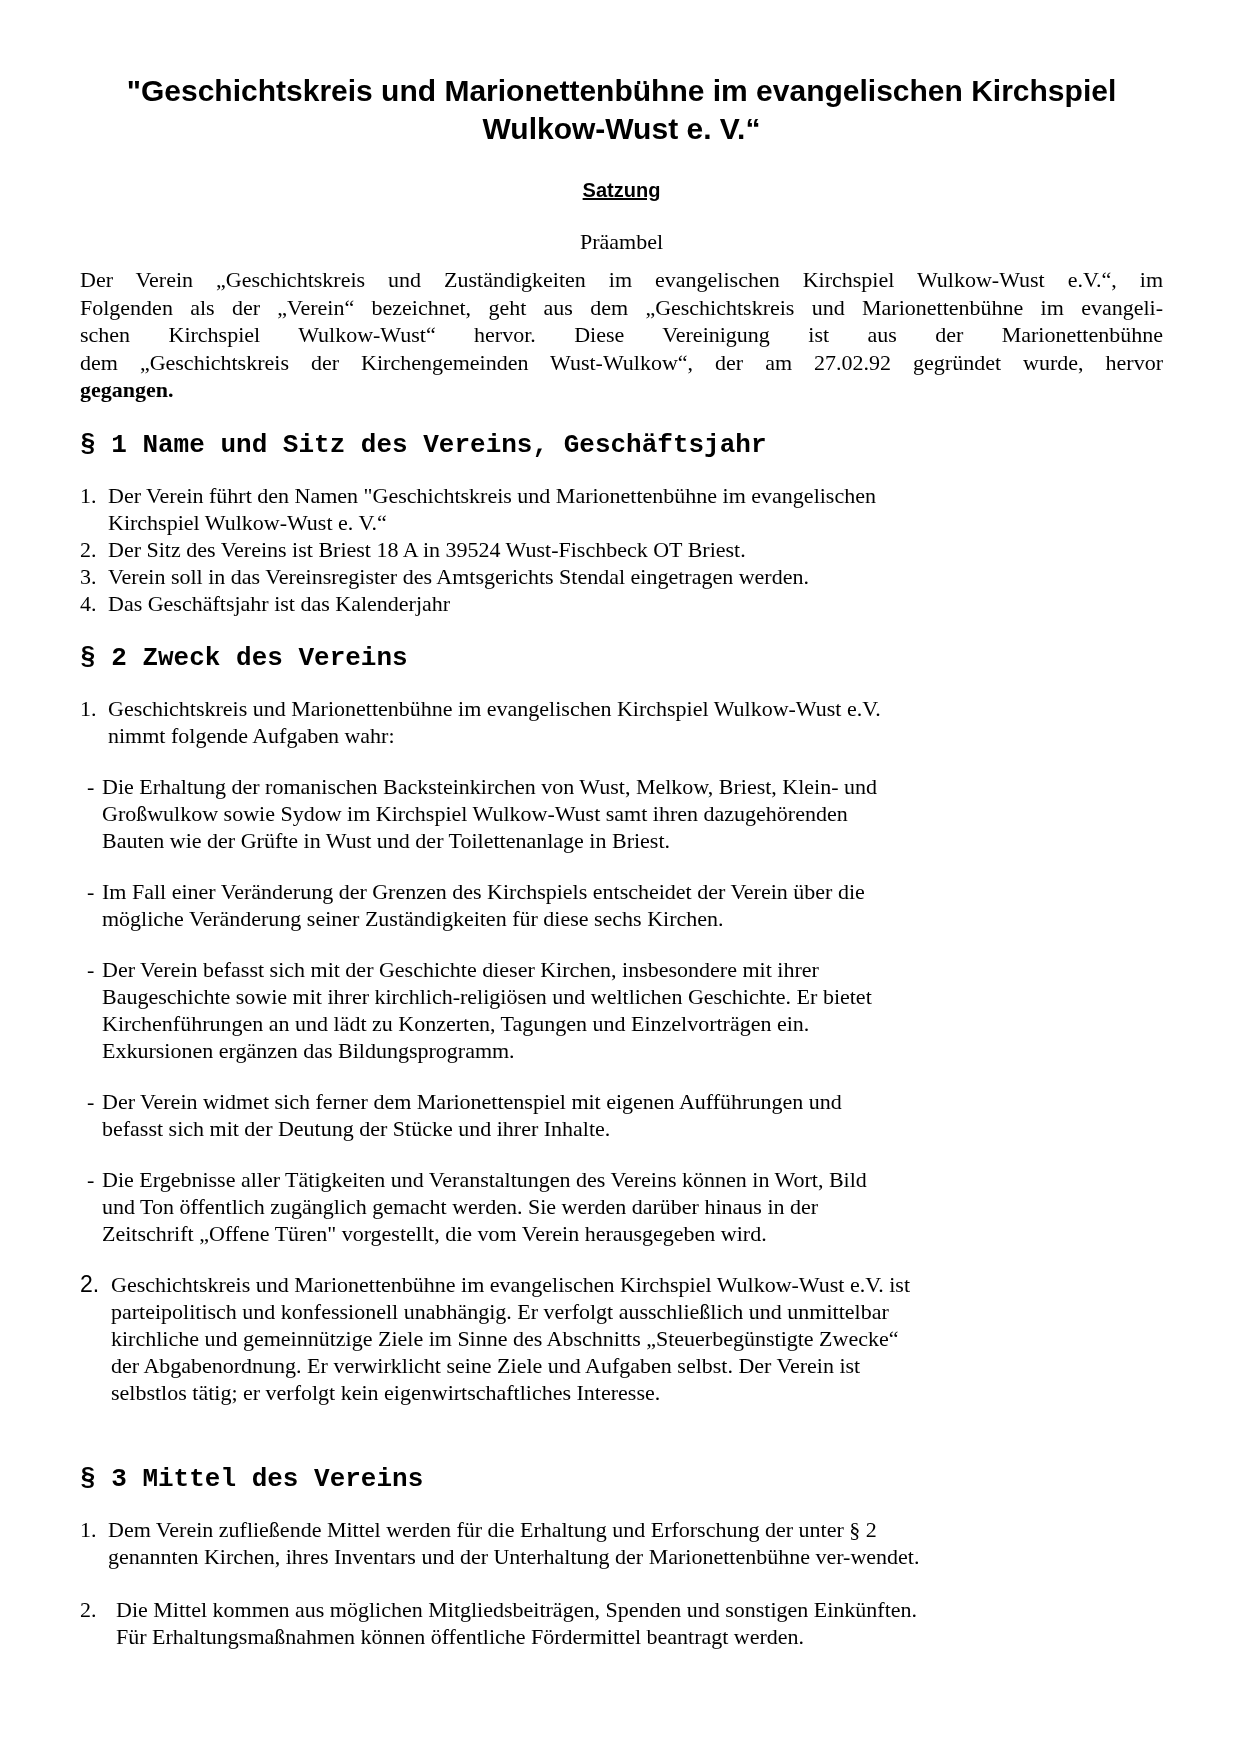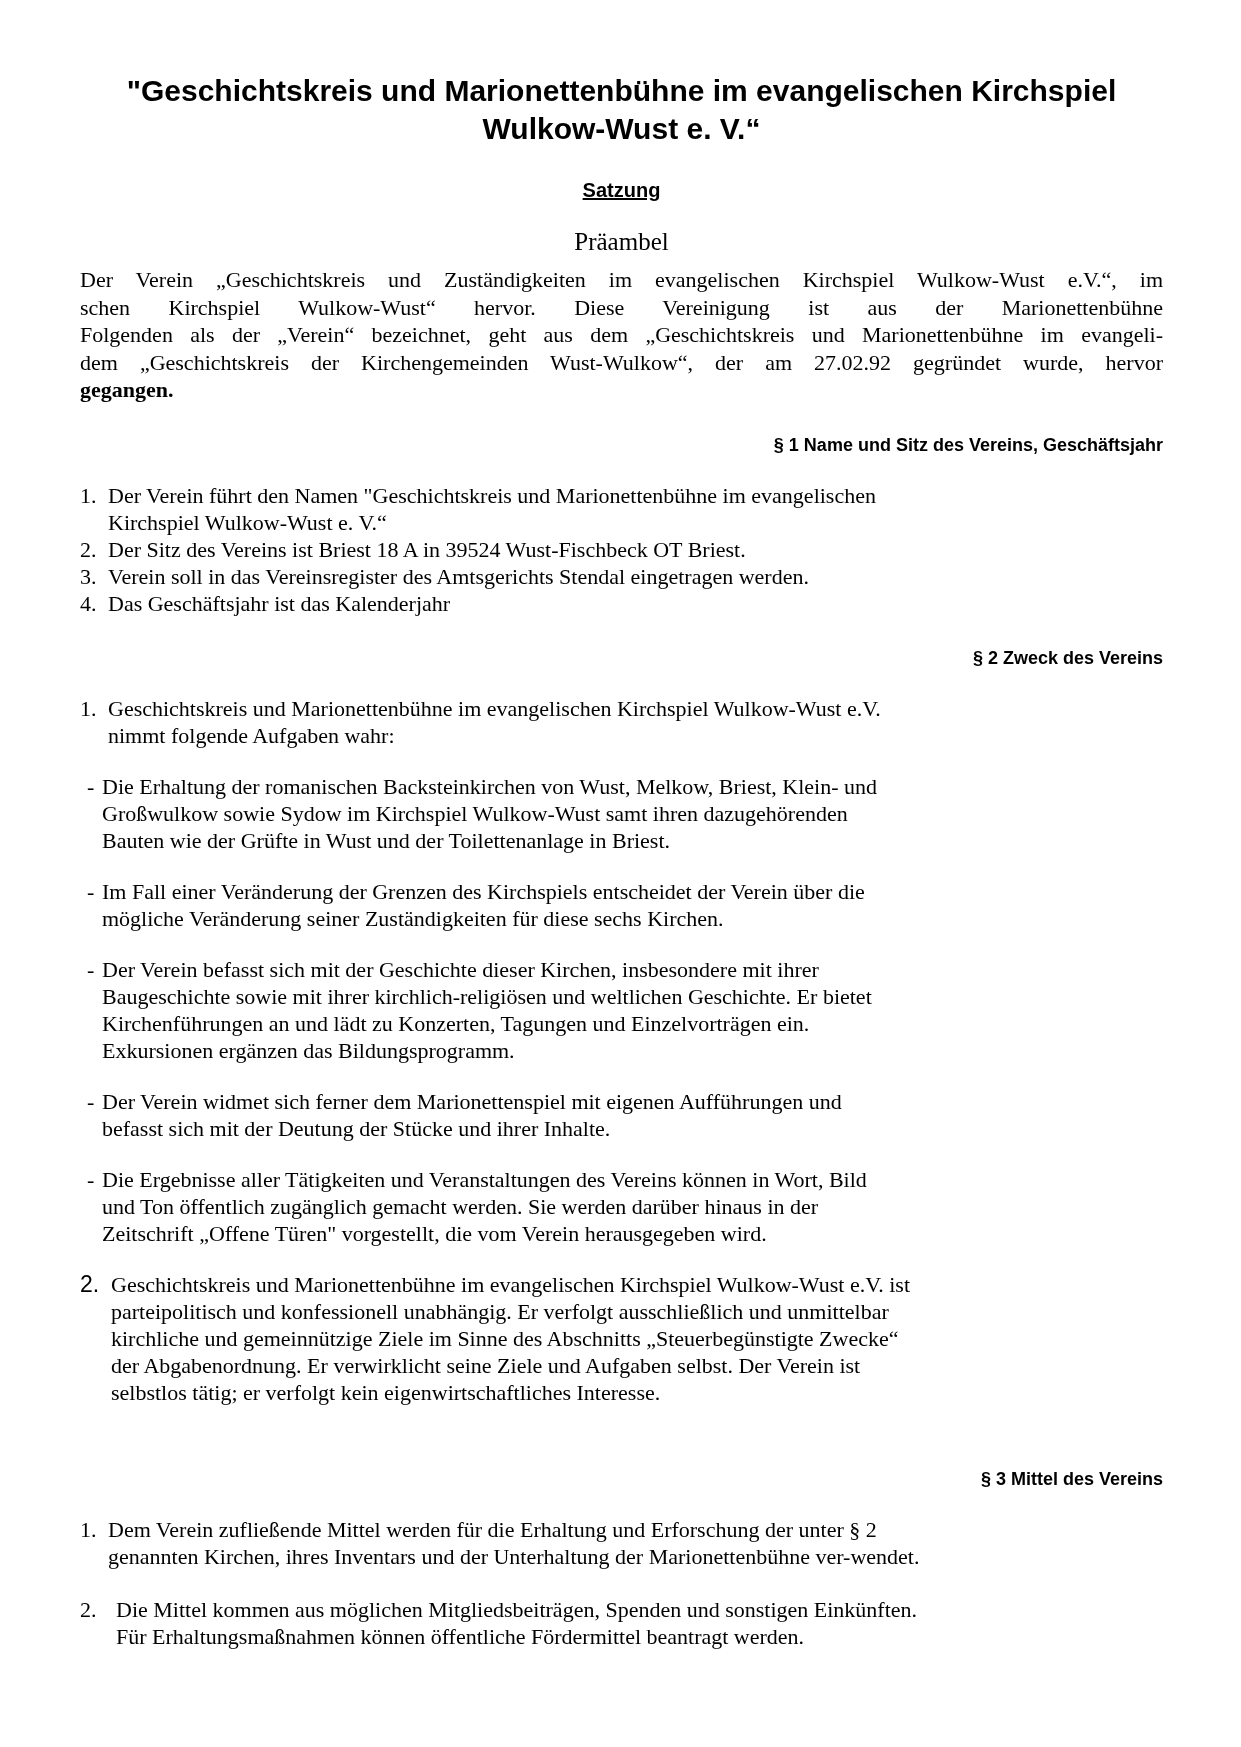--- a/index.html
+++ b/index.html
@@ -26,36 +26,36 @@
     margin-top: 30px;
     font-family: "Liberation Sans", sans-serif;
     font-weight: bold;
     font-size: 20px;
     line-height: 25px;
     text-align: center;
     text-decoration: underline;
   }
   .pre-head {
     margin-top: 25px;
-    font-size: 25px;
+    font-size: 22px;
     line-height: 28px;
     text-align: center;
   }
   .preamble {
     margin-top: 10px;
     line-height: 27.5px;
   }
   .jline { text-align: justify; text-align-last: justify; }
   .jline.last { text-align: center; text-align-last: left; font-weight: bold; }
   .sec-head {
-    font-family: Liberation Sans, sans-serif;
+    font-family: Liberation Mono, monospace;
     font-weight: bold;
-    font-size: 18px;
+    font-size: 26px;
     line-height: 30px;
-    text-align: right;
+    text-align: left;
     margin: 26px 0 22px 0;
   }
   .sec-head.big-gap { margin-top: 58px; }
   .num-row { display: flex; line-height: 27px; }
   .num { flex: 0 0 28px; }
   .num.sans {
     font-family: "Liberation Sans", sans-serif;
     font-size: 23px;
     flex-basis: 31px;
   }
@@ -73,22 +73,22 @@
 
   <div class="title">"Geschichtskreis und Marionettenbühne im evangelischen Kirchspiel
 Wulkow-Wust e. V.“</div>
 
   <div class="subtitle">Satzung</div>
 
   <div class="pre-head">Präambel</div>
 
   <div class="preamble">
     <div class="jline">Der Verein „Geschichtskreis und Zuständigkeiten im evangelischen Kirchspiel Wulkow-Wust e.V.“, im</div>
+    <div class="jline">Folgenden als der „Verein“ bezeichnet, geht aus dem „Geschichtskreis und Marionettenbühne im evangeli-</div>
     <div class="jline">schen Kirchspiel Wulkow-Wust“ hervor. Diese Vereinigung ist aus der Marionettenbühne</div>
-    <div class="jline">Folgenden als der „Verein“ bezeichnet, geht aus dem „Geschichtskreis und Marionettenbühne im evangeli-</div>
     <div class="jline">dem „Geschichtskreis der Kirchengemeinden Wust-Wulkow“, der am 27.02.92 gegründet wurde, hervor</div>
     <div class="jline last">gegangen.</div>
   </div>
 
   <div>
     <div class="sec-head">§ 1 Name und Sitz des Vereins, Geschäftsjahr</div>
     <div>
       <div class="num-row">
         <span class="num">1.</span>
         <span class="itxt">Der Verein führt den Namen "Geschichtskreis und Marionettenbühne im evangelischen

